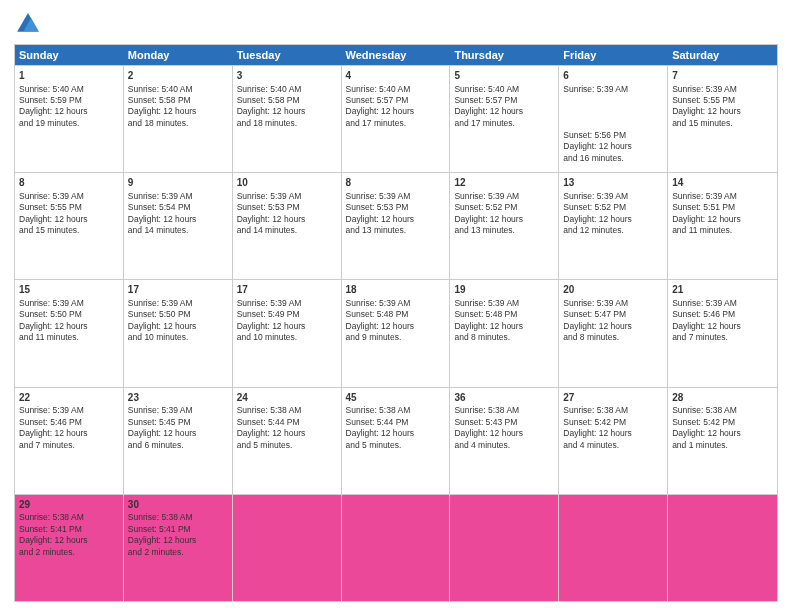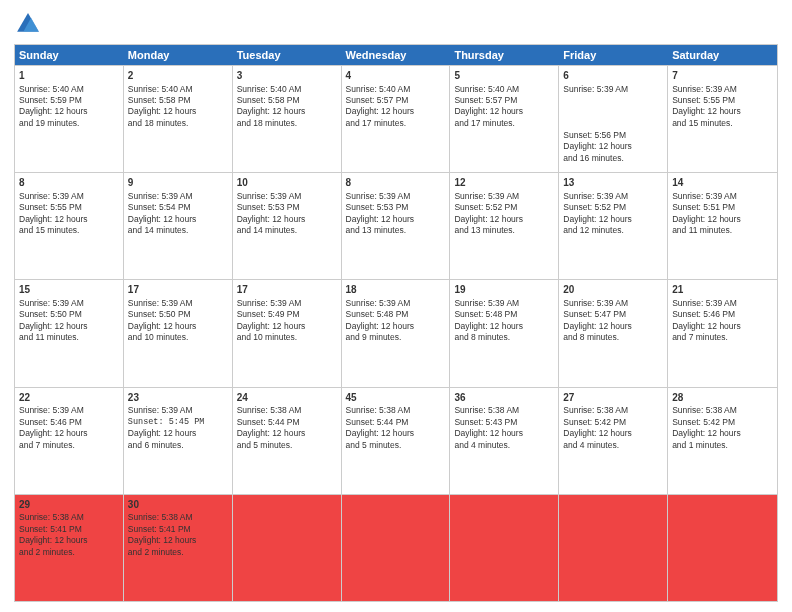--- a/index.html
+++ b/index.html
@@ -98,21 +98,21 @@
     .cal-cell.empty {
       background: #f5f5f5;
     }
     .day-num {
       font-size: 10px;
       font-weight: bold;
       display: block;
       margin-bottom: 1px;
     }
     .cal-row:last-child .cal-cell {
-      background: #ef4444;
+      background: #ec4899;
     }
   </style>
 </head>
 <body>
 
 <div class="page">
   <div class="header">
     <div class="logo">
       <svg class="logo-icon" viewBox="0 0 36 36">
         <polygon points="18,4 32,28 4,28" fill="#2a6fba"></polygon>
@@ -297,21 +297,21 @@
           <div class="cal-cell">
             <span class="day-num">22</span>
             <span style="display: block;">Sunrise: 5:39 AM</span>
             <span style="display: block;">Sunset: 5:46 PM</span>
             <span style="display: block;">Daylight: 12 hours</span>
             <span style="display: block;">and 7 minutes.</span>
           </div>
           <div class="cal-cell">
             <span class="day-num">23</span>
             <span style="display: block;">Sunrise: 5:39 AM</span>
-            <span style="display: block; font-family: Liberation Mono, monospace;">Sunset: 5:45 PM</span>
+            <span style="display: block;">Sunset: 5:45 PM</span>
             <span style="display: block;">Daylight: 12 hours</span>
             <span style="display: block;">and 6 minutes.</span>
           </div>
           <div class="cal-cell">
             <span class="day-num">24</span>
             <span style="display: block;">Sunrise: 5:38 AM</span>
             <span style="display: block;">Sunset: 5:44 PM</span>
             <span style="display: block;">Daylight: 12 hours</span>
             <span style="display: block;">and 5 minutes.</span>
           </div>

